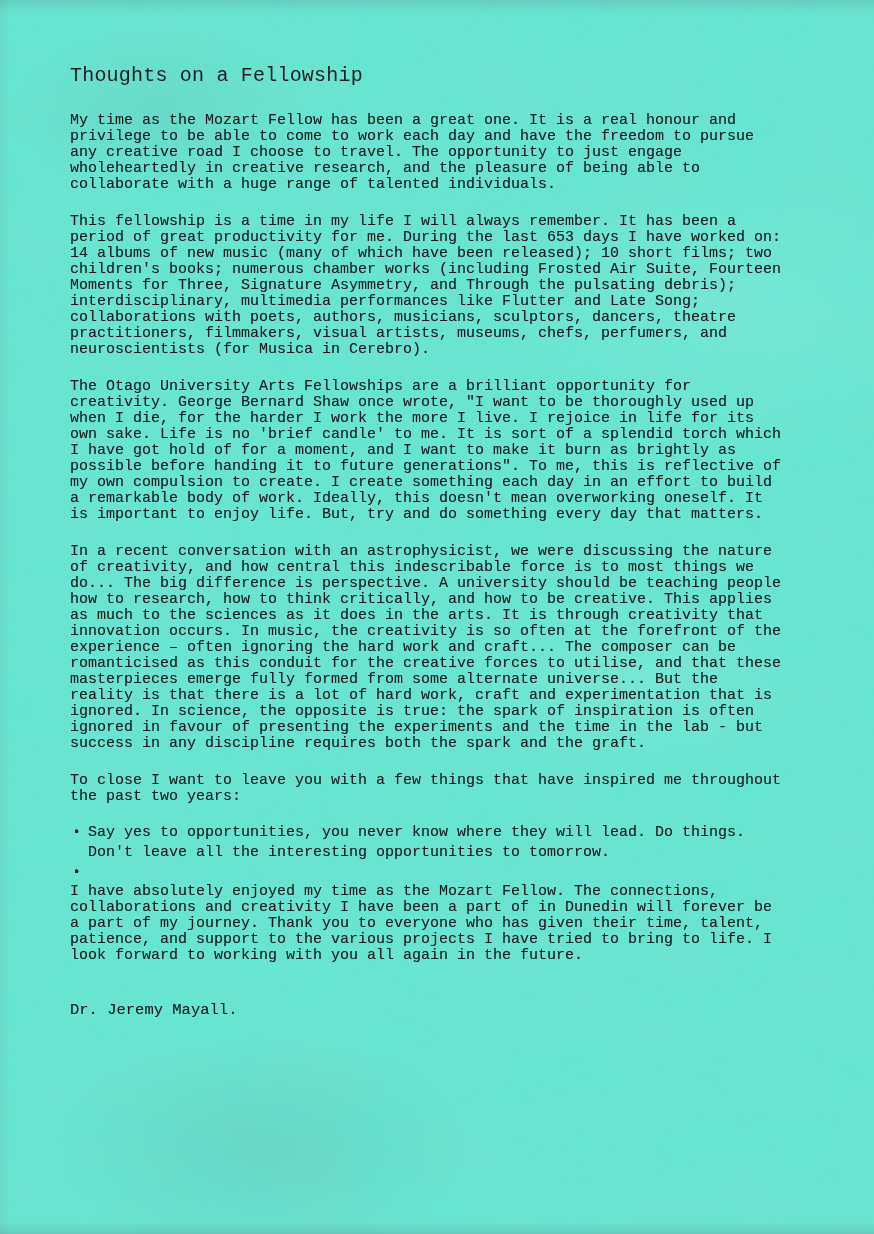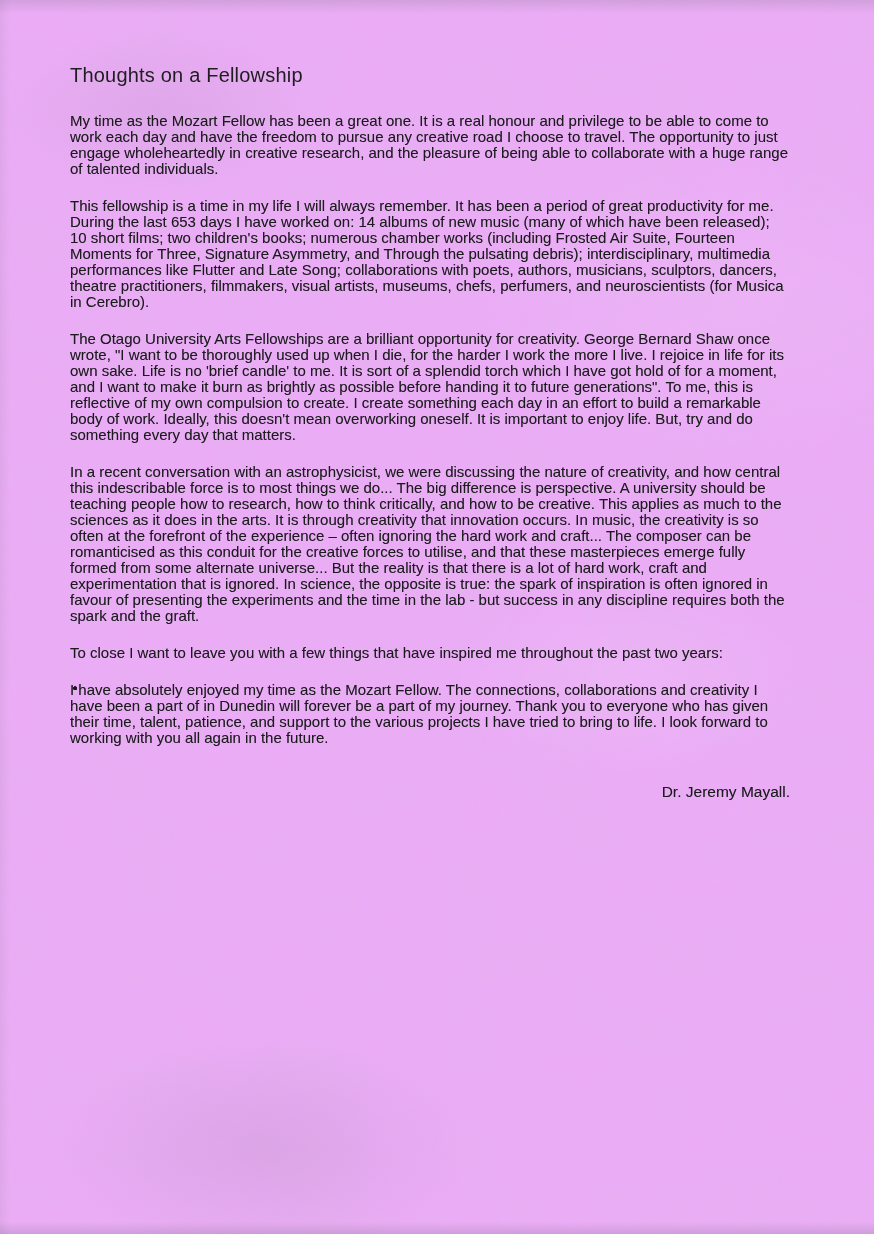--- a/index.html
+++ b/index.html
@@ -4,23 +4,23 @@
 <style>
   html, body {
     margin: 0;
     padding: 0;
     background: #aeaeb2;
   }
   .page {
     position: relative;
     width: 874px;
     height: 1234px;
-    background: #f0abfc;
+    background: #5eead4;
     overflow: hidden;
-    font-family: Liberation Sans, sans-serif;
+    font-family: Liberation Mono, monospace;
   }
   
   .texture {
     position: absolute;
     inset: 0;
     pointer-events: none;
   }
   .smudges {
     position: absolute;
     inset: 0;
@@ -71,21 +71,20 @@
     padding-left: 18px;
   }
   ul.insights .bullet {
     position: absolute;
     left: 3px;
     top: 0;
     font-size: 12px;
   }
   .signature {
     margin-top: 36px;
-    text-align: right;
     font-size: 15.5px;
     line-height: 20px;
     text-shadow: 0 0 0.5px rgba(30,30,32,0.35);
   }
 </style>
 </head>
 <body>
 
 <div class="page">
 
@@ -118,20 +117,21 @@
     <p class="para">In a recent conversation with an astrophysicist, we were discussing the nature of creativity, and how central this indescribable force is to most things we do... The big difference is perspective. A university should be teaching people how to research, how to think critically, and how to be creative. This applies as much to the sciences as it does in the arts. It is through creativity that innovation occurs. In music, the creativity is so often at the forefront of the experience – often ignoring the hard work and craft... The composer can be romanticised as this conduit for the creative forces to utilise, and that these masterpieces emerge fully formed from some alternate universe... But the reality is that there is a lot of hard work, craft and experimentation that is ignored. In science, the opposite is true: the spark of inspiration is often ignored in favour of presenting the experiments and the time in the lab - but success in any discipline requires both the spark and the graft.</p>
 
     <p class="para intro">To close I want to leave you with a few things that have inspired me throughout the past two years:</p>
 
     <ul class="insights">
       <li>
         <span class="bullet">•</span>
       </li>
       <li>
         <span class="bullet">•</span>
+        <span>Say yes to opportunities, you never know where they will lead. Do things. Don't leave all the interesting opportunities to tomorrow.</span>
       </li>
       <li>
         <span class="bullet">•</span>
       </li>
       <li>
         <span class="bullet">•</span>
       </li>
       <li>
         <span class="bullet">•</span>
       </li>

